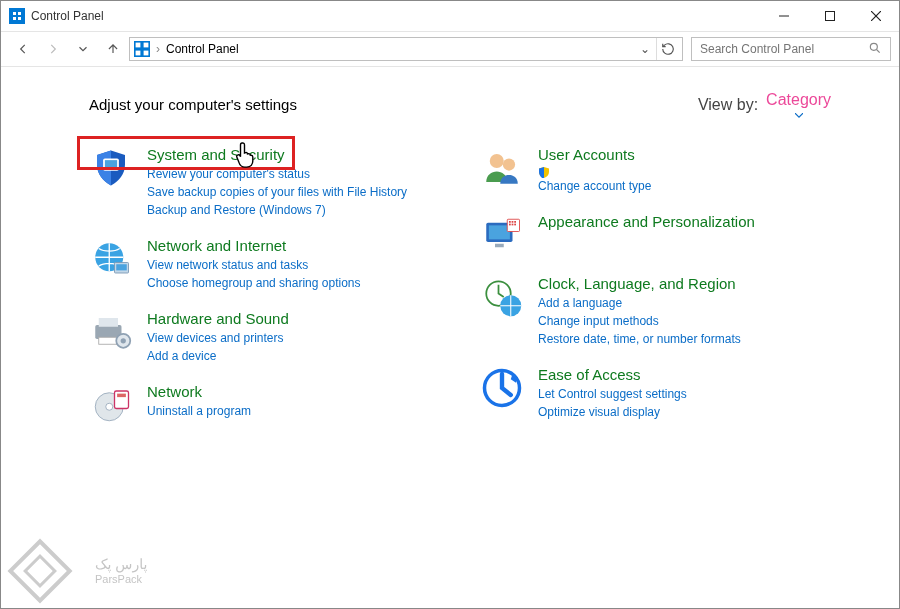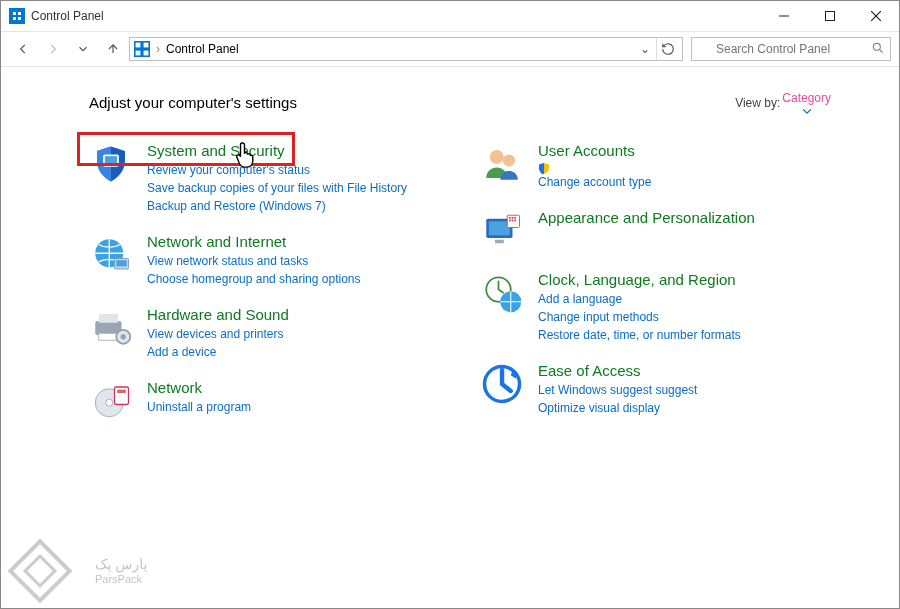--- a/index.html
+++ b/index.html
@@ -12,28 +12,28 @@
   .wincontrols .btn svg { width: 10px; height: 10px; stroke: #222; stroke-width: 1; fill: none; }
   .wincontrols .btn.close svg { stroke-width: 1.2; }
 
   .toolbar { height: 36px; border-top: 1px solid #e5e5e5; border-bottom: 1px solid #e5e5e5; display: flex; align-items: center; padding: 0 8px; gap: 2px; }
   .nav-arrow { width: 28px; height: 28px; display:flex; align-items:center; justify-content:center; color:#555; }
   .nav-arrow.disabled { color: #bbb; }
   .nav-arrow svg { width: 14px; height: 14px; }
   .addr { flex: 1; height: 24px; border: 1px solid #bfbfbf; display: flex; align-items: center; padding: 0 4px; gap: 6px; font-size: 12px; background:#fff; position: relative; }
   .addr .chev-end { margin-left:auto; display:flex; align-items:center; gap:4px; }
   .addr .refresh { width:22px; height:22px; margin-left:2px; display:flex; align-items:center; justify-content:center; border-left:1px solid #ddd; }
-  .search { width: 200px; height: 24px; border: 1px solid #bfbfbf; display:flex; align-items:center; padding: 0 24px; margin-left:6px; font-size:12px; color:#888; }
+  .search { width: 200px; height: 24px; border: 1px solid #bfbfbf; display:flex; align-items:center; padding: 0 8px; margin-left:6px; font-size:12px; color:#888; }
   .search input { border:none; outline:none; flex:1; font-size:12px; color:#555; }
   .search .mag { color:#888; }
 
   .content { padding: 24px 68px 0 88px; }
   .headrow { display:flex; align-items:center; margin-bottom: 28px; }
   .headrow h1 { font-size: 15px; font-weight: 400; color: #000000; }
-  .viewby { margin-left:auto; font-size:12px; color:#444; display:flex; align-items:center; gap:2px; }
+  .viewby { margin-left:auto; font-size:16px; color:#444; display:flex; align-items:center; gap:8px; }
   .viewby .cat { color:#ec4899; display:flex; align-items:center; gap:4px;flex-direction:column; }
 
   .cols { display:flex; gap: 40px; }
   .col { flex:1; display:flex; flex-direction:column; gap: 18px; }
 
   .cat-item { display:flex; gap: 14px; align-items:flex-start; position:relative; }
   .cat-icon { width: 44px; height: 44px; flex-shrink:0; display:flex; align-items:center; justify-content:center; }
   .cat-icon svg { width: 42px; height: 42px; }
   .cat-body .title { font-size: 15px; color: #0e7a1f; margin-bottom: 2px; }
   .cat-body .links span { display:block; font-size: 12px; color: #0b6dc7; line-height: 1.5; }
@@ -306,21 +306,21 @@
         <div class="cat-icon">
           <svg viewBox="0 0 48 48">
               <circle cx="24" cy="24" r="20" fill="#fff" stroke="#1a73e8" stroke-width="4"></circle>
               <path d="M24 8v16l10 8" stroke="#1a73e8" stroke-width="5" fill="none" stroke-linecap="round"></path>
               <path d="M36 8l6 4-2 6-6-4" fill="#1a73e8"></path>
             </svg>
         </div>
         <div class="cat-body">
           <div class="title">Ease of Access</div>
           <div class="links">
-            <span>Let Windows suggest suggest</span>
+            <span>Let Control suggest settings</span>
             <span>Optimize visual display</span>
           </div>
         </div>
       </div>
 
     </div>
   </div>
 </div>
 
 <div class="cursor">

